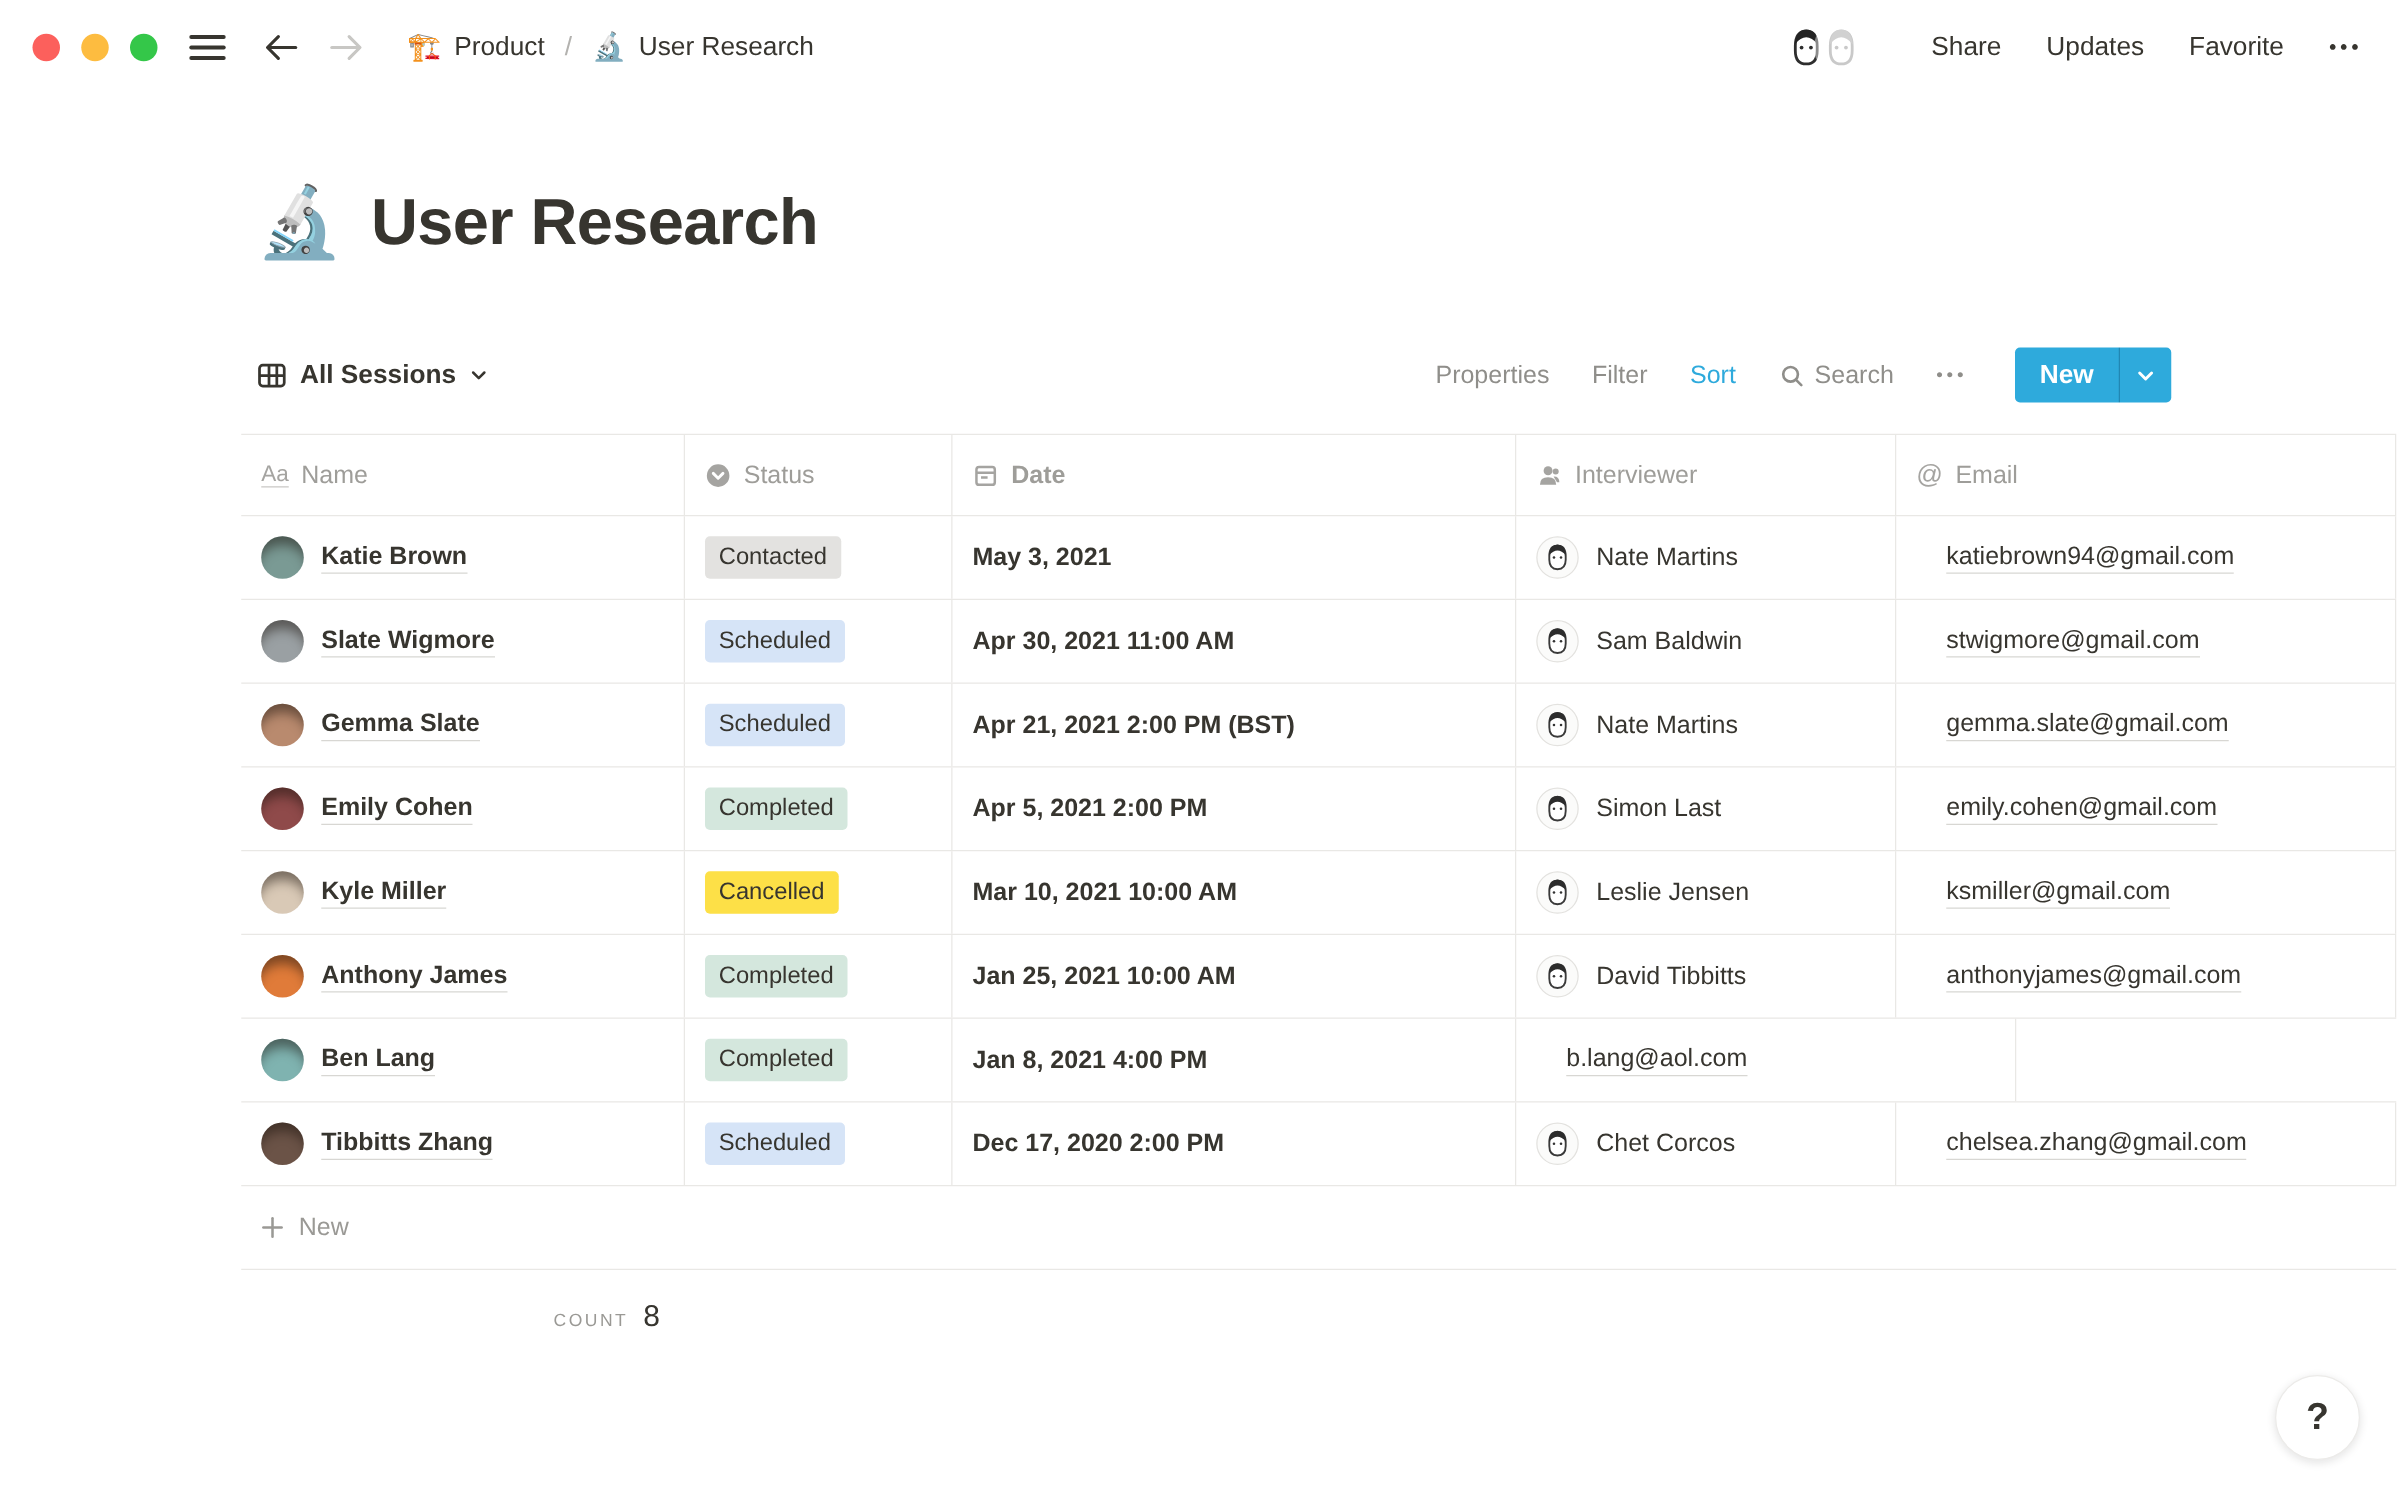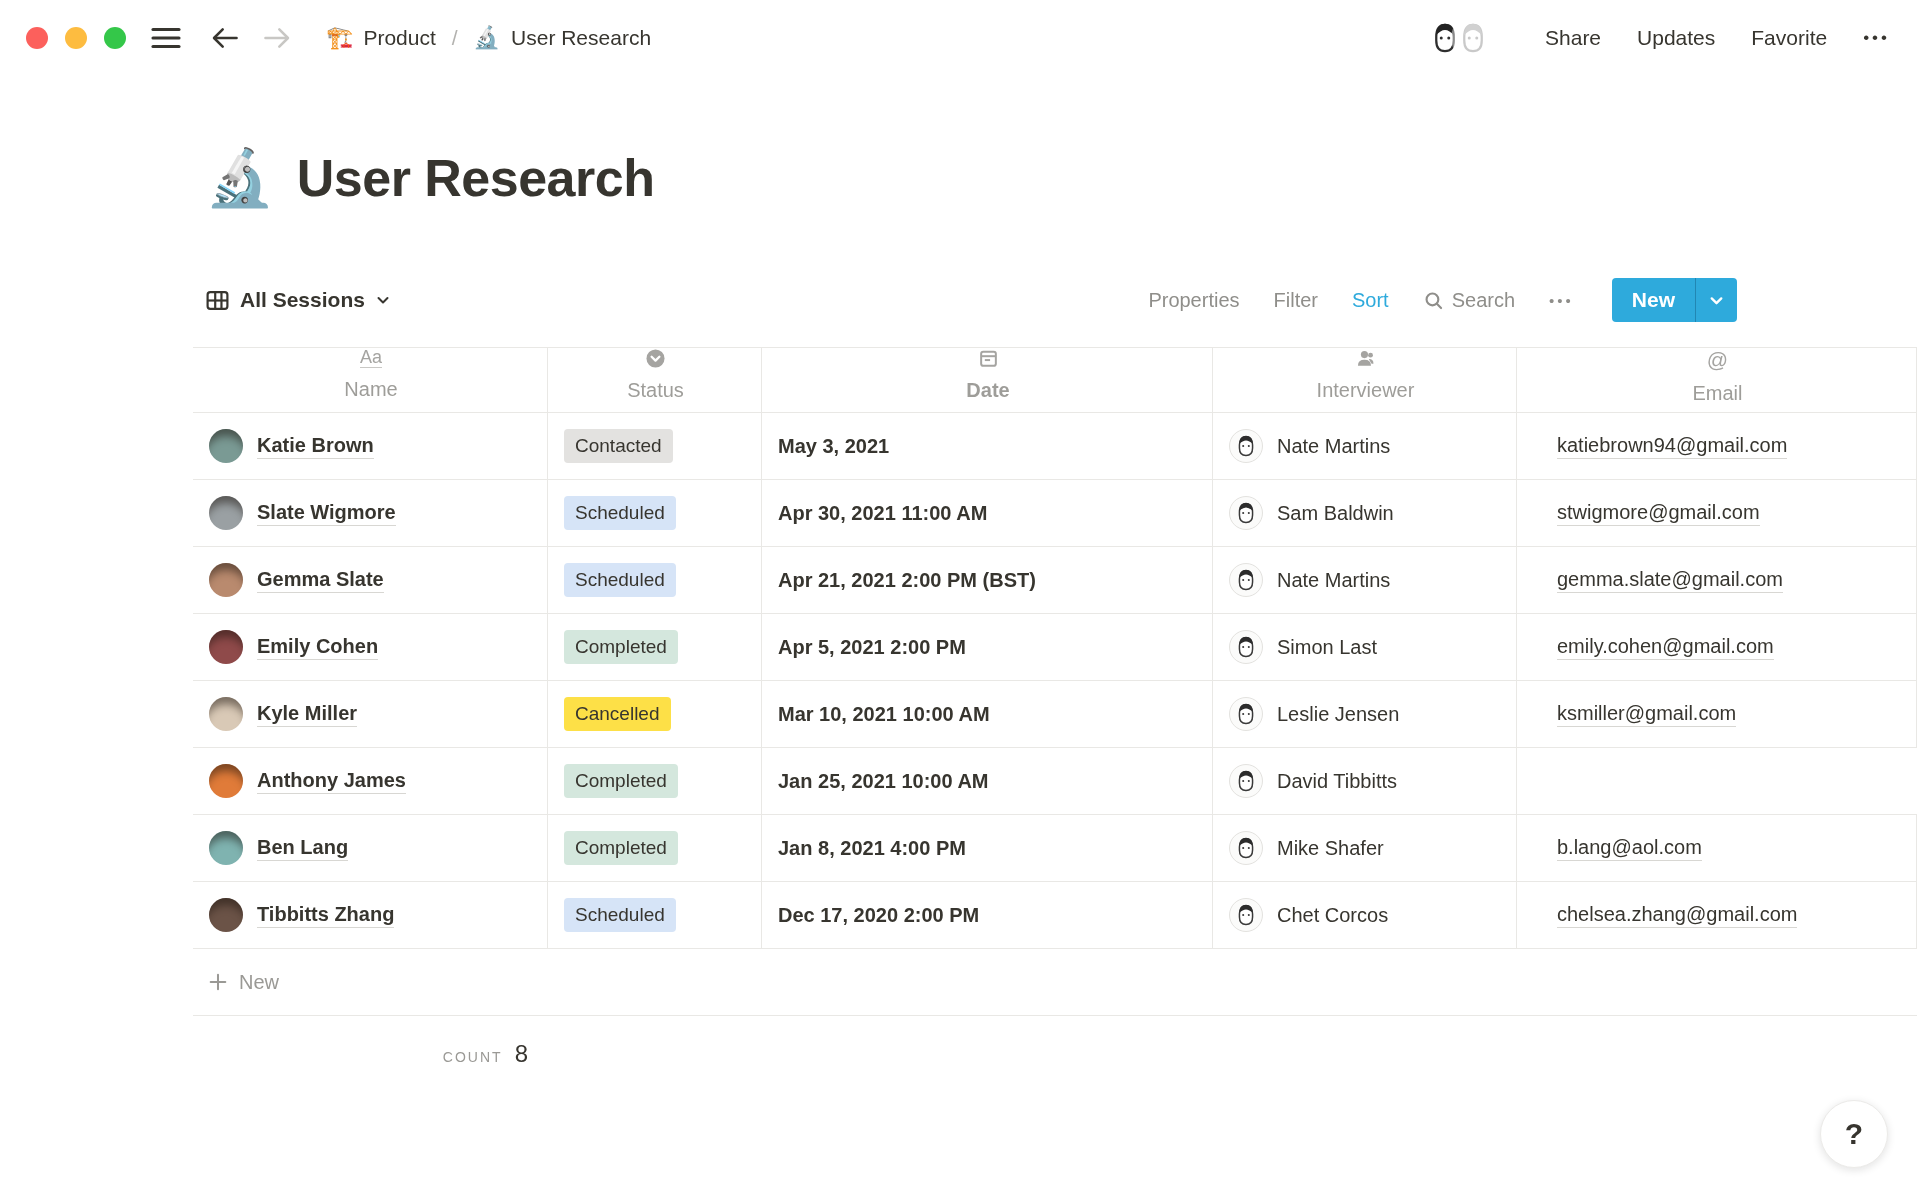--- a/index.html
+++ b/index.html
@@ -42,21 +42,21 @@
   .vb-more{letter-spacing:3px;font-size:15px;cursor:pointer;}
   .new-btn{display:flex;align-items:stretch;background:#2EAADC;border-radius:4px;overflow:hidden;height:44px;cursor:pointer;margin-left:4px;}
   .new-btn .label{color:#fff;font-size:21px;font-weight:600;display:flex;align-items:center;padding:0 20px;}
   .new-btn .split{width:1px;background:rgba(9,71,104,.35);}
   .new-btn .dd{display:flex;align-items:center;padding:0 12px;}
   
   .table{position:absolute;top:347px;left:193px;width:1724px;border-top:1px solid #E9E8E5;box-sizing:border-box;}
   .tr{display:flex;border-bottom:1px solid #E9E8E5;box-sizing:border-box;}
   .td{box-sizing:border-box;border-right:1px solid #E9E8E5;display:flex;align-items:center;padding:0 14px 0 16px;overflow:hidden;white-space:nowrap;}
   .col-0{width:355px;} .col-1{width:214px;} .col-2{width:451px;font-weight:bold;} .col-3{width:304px;} .col-4{width:400px;}
-  .thead .td{height:64px;color:#9E9D99;font-size:20px;gap:10px;flex-direction:column;}
+  .thead .td{height:64px;color:#9E9D99;font-size:20px;gap:10px;}
   .aa{font-size:18px;color:#A5A4A1;border-bottom:1.6px solid #C9C8C5;line-height:1.05;}
   .at{font-size:21px;color:#A5A4A1;}
   .tbody .td{height:66px;font-size:20px;}
   .avatar{width:34px;height:34px;border-radius:50%;flex:0 0 auto;margin-right:14px;}
   .avatar.photo{box-shadow:inset 0 12px 9px -5px rgba(25,18,12,.5);}
   .avatar.sketch{background:#fbfbfa;border:1px solid #e3e2df;display:flex;align-items:center;justify-content:center;box-sizing:border-box;}
   .name-link{font-weight:700;border-bottom:1.6px solid #D8D7D3;padding-bottom:1px;cursor:pointer;}
   .email-link{border-bottom:1.6px solid #D8D7D3;padding-bottom:1px;cursor:pointer;margin-left:24px;}
   .badge{display:inline-block;padding:5px 11px;border-radius:4px;font-size:19px;line-height:24px;}
   .badge[data-color="gray"]{background:#E3E2E0;}
@@ -375,44 +375,36 @@
         <span class="avatar sketch">
             <svg width="30" height="30" viewBox="0 0 32 32">
               <path d="M9 15 Q9 6 16 6 Q23 6 23 15 L23 18 Q23 26 16 26 Q9 26 9 18 Z" fill="#fff" stroke="#3a3a3a" stroke-width="1.6"></path>
               <path d="M8.6 14 Q9.5 5 16 5 Q22.5 5 23.4 14 Q19.5 10 16 10 Q12.5 10 8.6 14 Z" fill="#2c2c2c"></path>
               <circle cx="13" cy="16" r="1.1" fill="#333"></circle>
               <circle cx="19" cy="16" r="1.1" fill="#333"></circle>
             </svg>
           </span>
         <span>David Tibbitts</span>
       </div>
+      <div class="td col-4">
+          <span class="email-link">anthonyjames@gmail.com</span>
+        </div>
     </div>
 
     <div class="tr">
       <div class="td col-0">
         <span class="avatar photo" style="background: rgb(127, 179, 176);"></span>
         <span class="name-link">Ben Lang</span>
       </div>
       <div class="td col-1">
         <span class="badge" data-color="green">Completed</span>
       </div>
       <div class="td col-2">
           <span>Jan 8, 2021 4:00 PM</span>
         </div>
-      <div class="td col-3">
-        <span class="avatar sketch">
-            <svg width="30" height="30" viewBox="0 0 32 32">
-              <path d="M9 15 Q9 6 16 6 Q23 6 23 15 L23 18 Q23 26 16 26 Q9 26 9 18 Z" fill="#fff" stroke="#3a3a3a" stroke-width="1.6"></path>
-              <path d="M8.6 14 Q9.5 5 16 5 Q22.5 5 23.4 14 Q19.5 10 16 10 Q12.5 10 8.6 14 Z" fill="#2c2c2c"></path>
-              <circle cx="13" cy="16" r="1.1" fill="#333"></circle>
-              <circle cx="19" cy="16" r="1.1" fill="#333"></circle>
-            </svg>
-          </span>
-        <span>Mike Shafer</span>
-      </div>
       <div class="td col-4">
           <span class="email-link">b.lang@aol.com</span>
         </div>
     </div>
 
     <div class="tr">
       <div class="td col-0">
         <span class="avatar photo" style="background: rgb(107, 83, 71);"></span>
         <span class="name-link">Tibbitts Zhang</span>
       </div>

